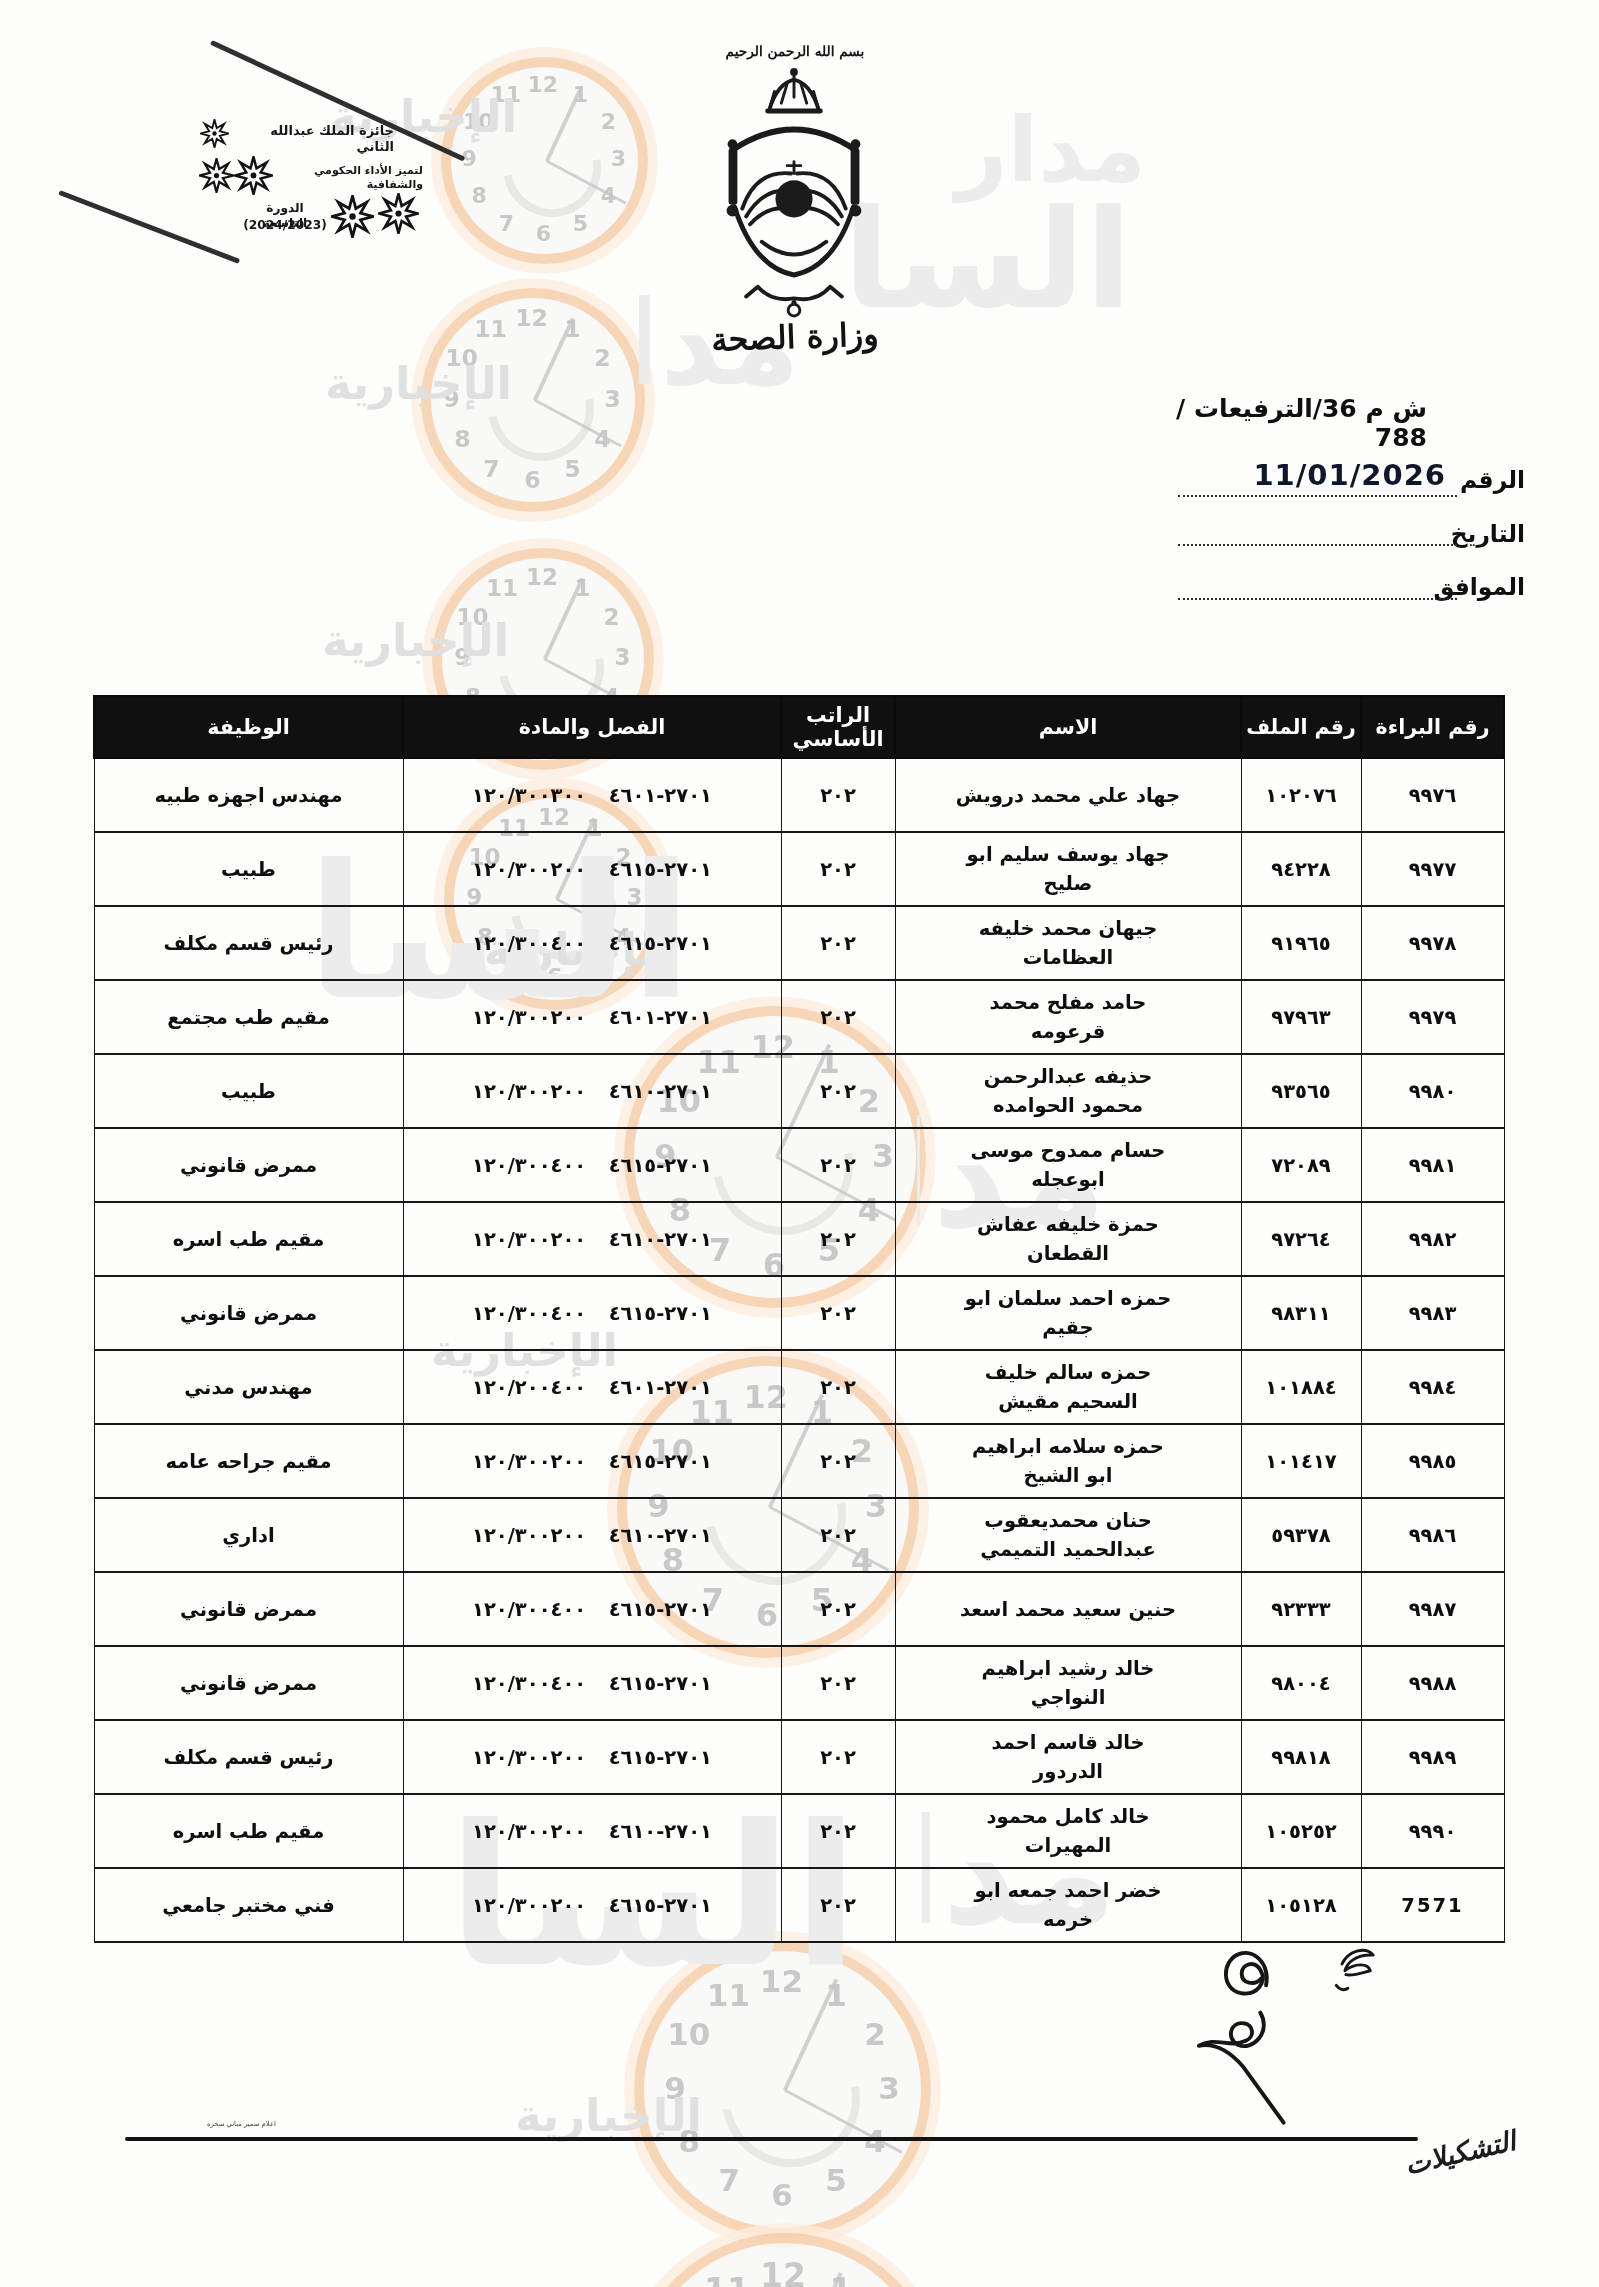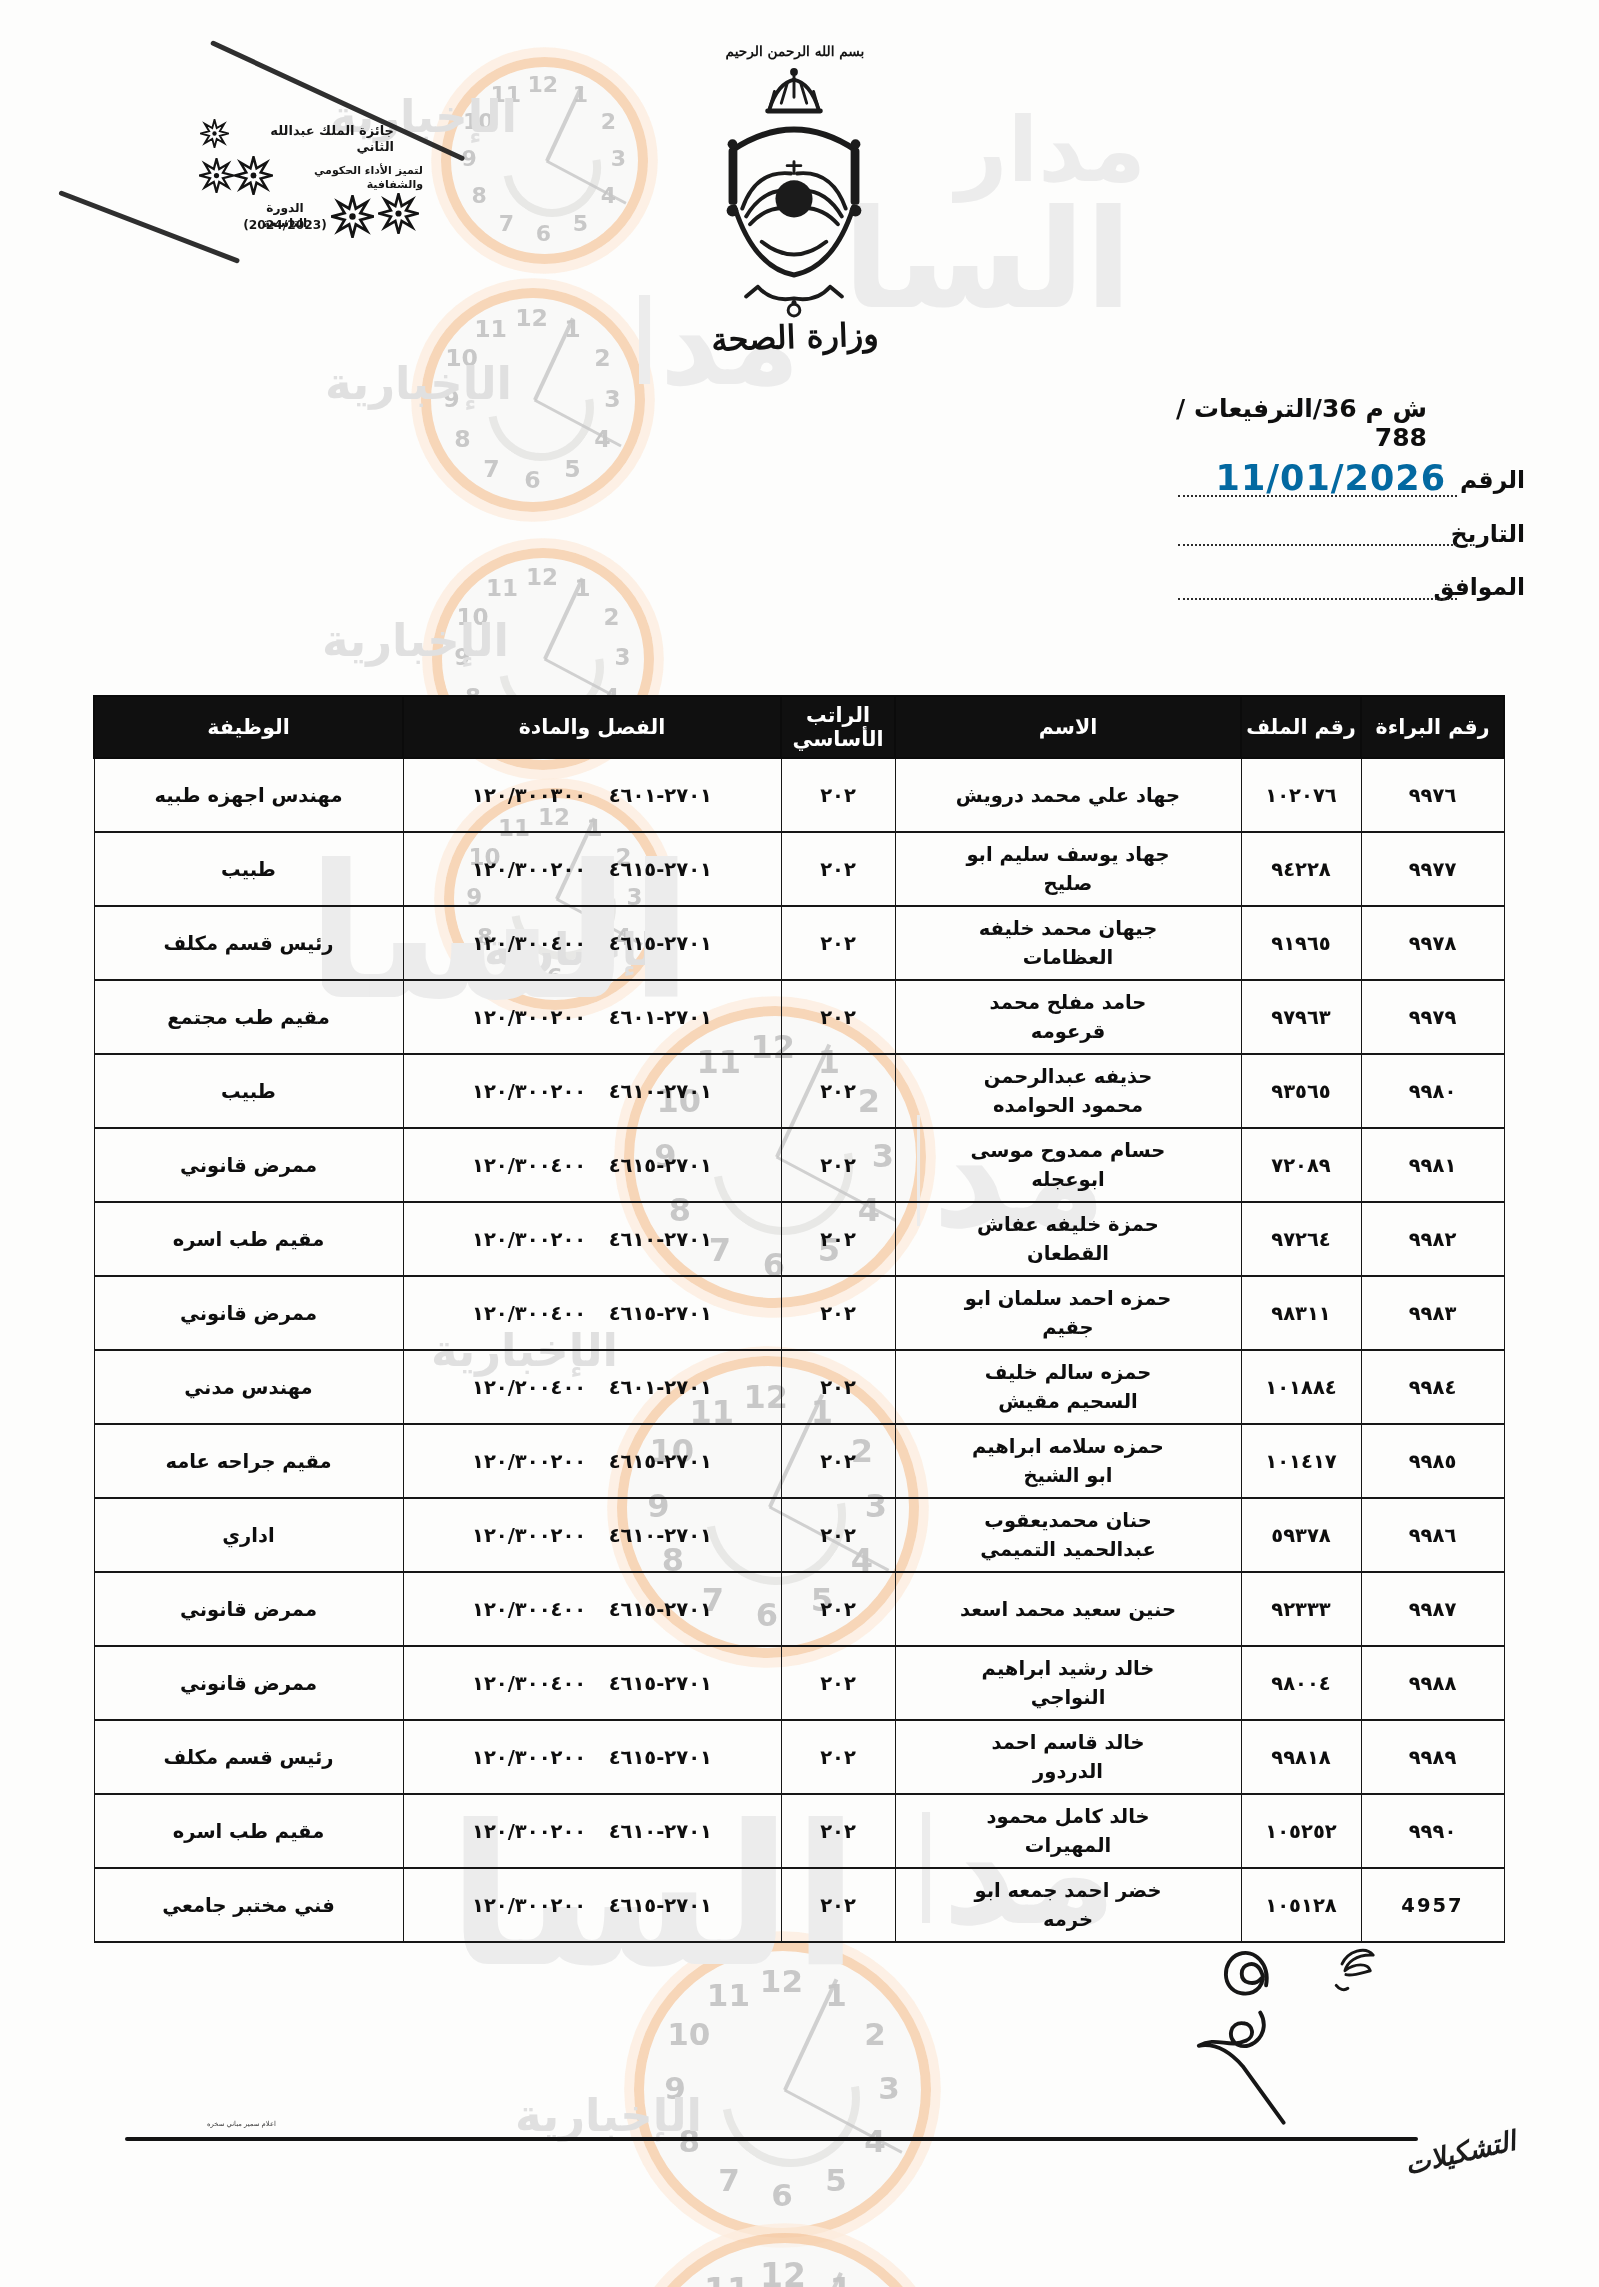--- a/index.html
+++ b/index.html
@@ -46,21 +46,21 @@
   .ministry{ position:absolute; left:683px; top:318px; width:224px; text-align:center;
     font-family:"DejaVu Serif", serif; font-weight:bold; font-size:32px; color:#121212;
     transform:rotate(-2deg); letter-spacing:-1px; }
 
   
   .subject{ position:absolute; left:1117px; top:394px; width:310px; text-align:right;
     font-weight:bold; font-size:25px; color:#0f0f0f; }
   .ref-label{ position:absolute; width:84px; text-align:right; font-weight:bold; font-size:23.4px; color:#0f0f0f; }
   .ref-dots{ position:absolute; left:1178px; width:279px; border-bottom:2.9px dotted #2c2c2c; height:3.9px; }
   .ref-value{ position:absolute; left:1280px; top:458px; width:166px; 
-    font-weight:bold; font-size:35px; letter-spacing:1px; color:#0369a1; }
+    font-weight:bold; font-size:29px; letter-spacing:1px; color:#0f172a; }
 
   
   table.roster{
     position:absolute; left:93px; top:695px; width:1411px; z-index:1;
     border-collapse:collapse; table-layout:fixed; background:transparent;
   }
   table.roster th{
     background:#101010; color:#fff; font-weight:bold; font-size:20.5px;
     height:62px; border:2.4px solid #0b0b0b; letter-spacing:1px; padding:2px;
   }
@@ -449,21 +449,21 @@
         <tr>
           <td class="c-serial">٩٩٩٠</td>
           <td class="c-file">١٠٥٢٥٢</td>
           <td class="c-name">خالد كامل محمود
 المهيرات</td>
           <td class="c-salary">٢٠٢</td>
           <td class="c-article">٢٧٠١-٤٦١٠ ١٢٠/٣٠٠٢٠٠</td>
           <td class="c-job">مقيم طب اسره</td>
         </tr>
         <tr>
-          <td class="c-serial">4957</td>
+          <td class="c-serial">7571</td>
           <td class="c-file">١٠٥١٢٨</td>
           <td class="c-name">خضر احمد جمعه ابو
 خرمه</td>
           <td class="c-salary">٢٠٢</td>
           <td class="c-article">٢٧٠١-٤٦١٥ ١٢٠/٣٠٠٢٠٠</td>
           <td class="c-job">فني مختبر جامعي</td>
         </tr>
       </tbody>
     </table>
 

